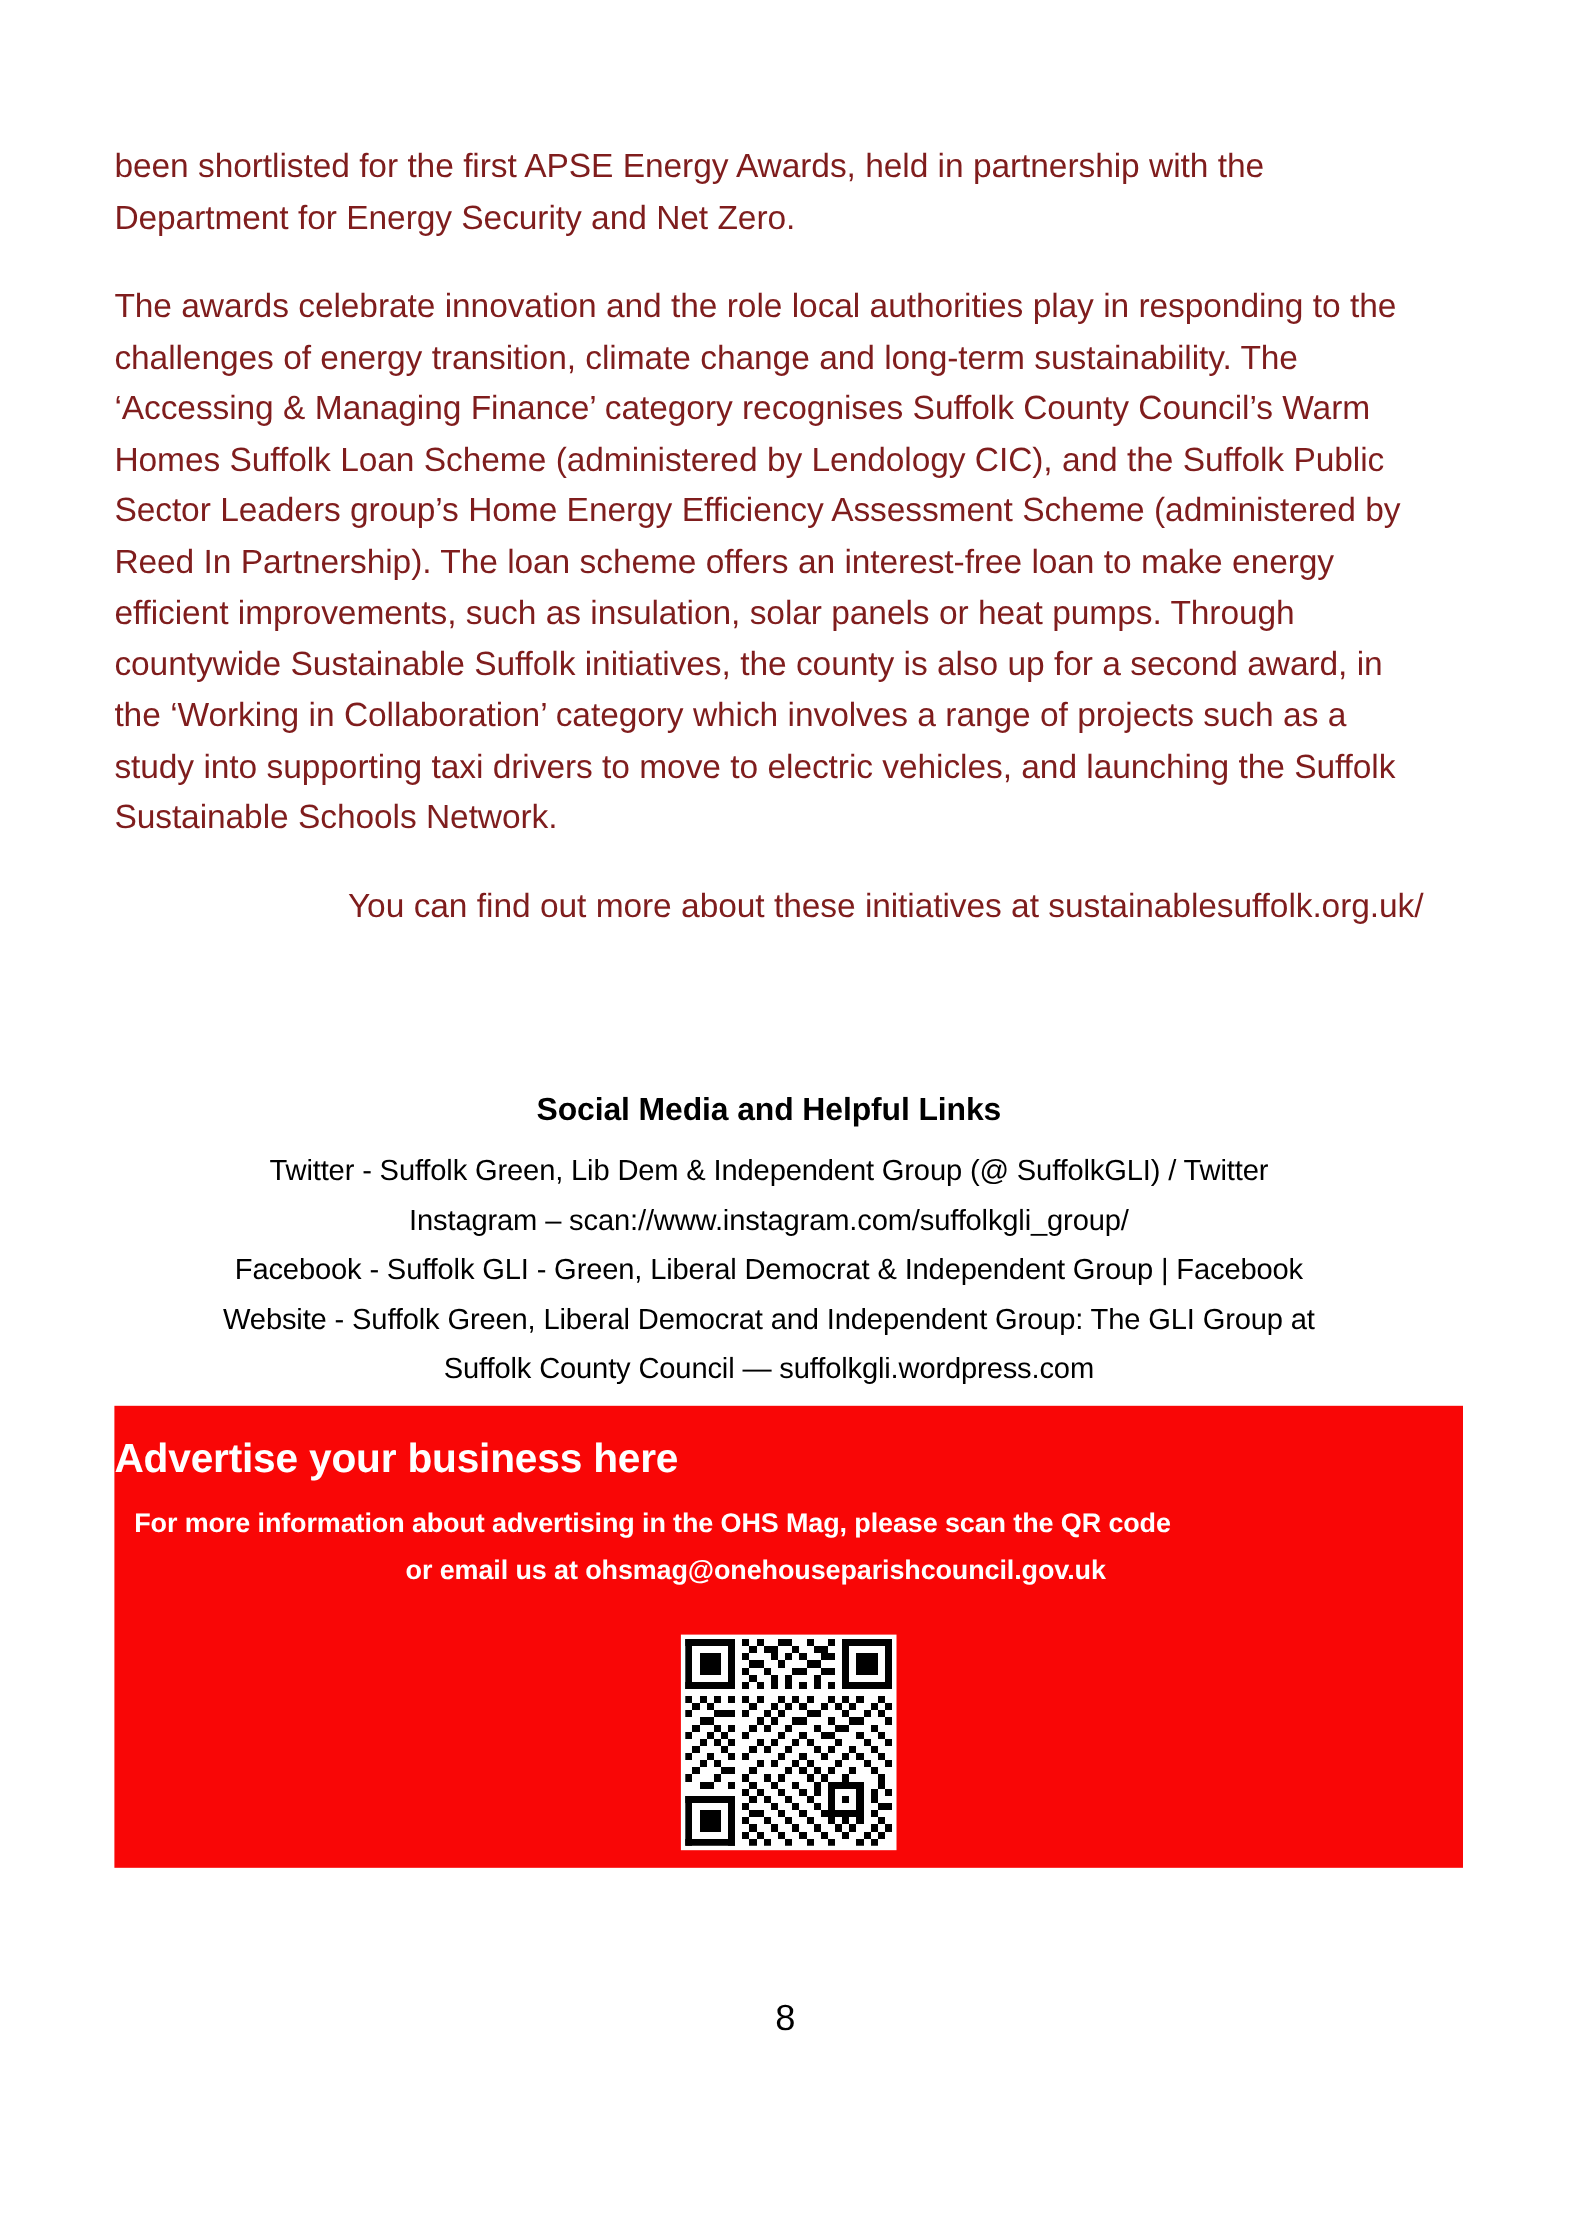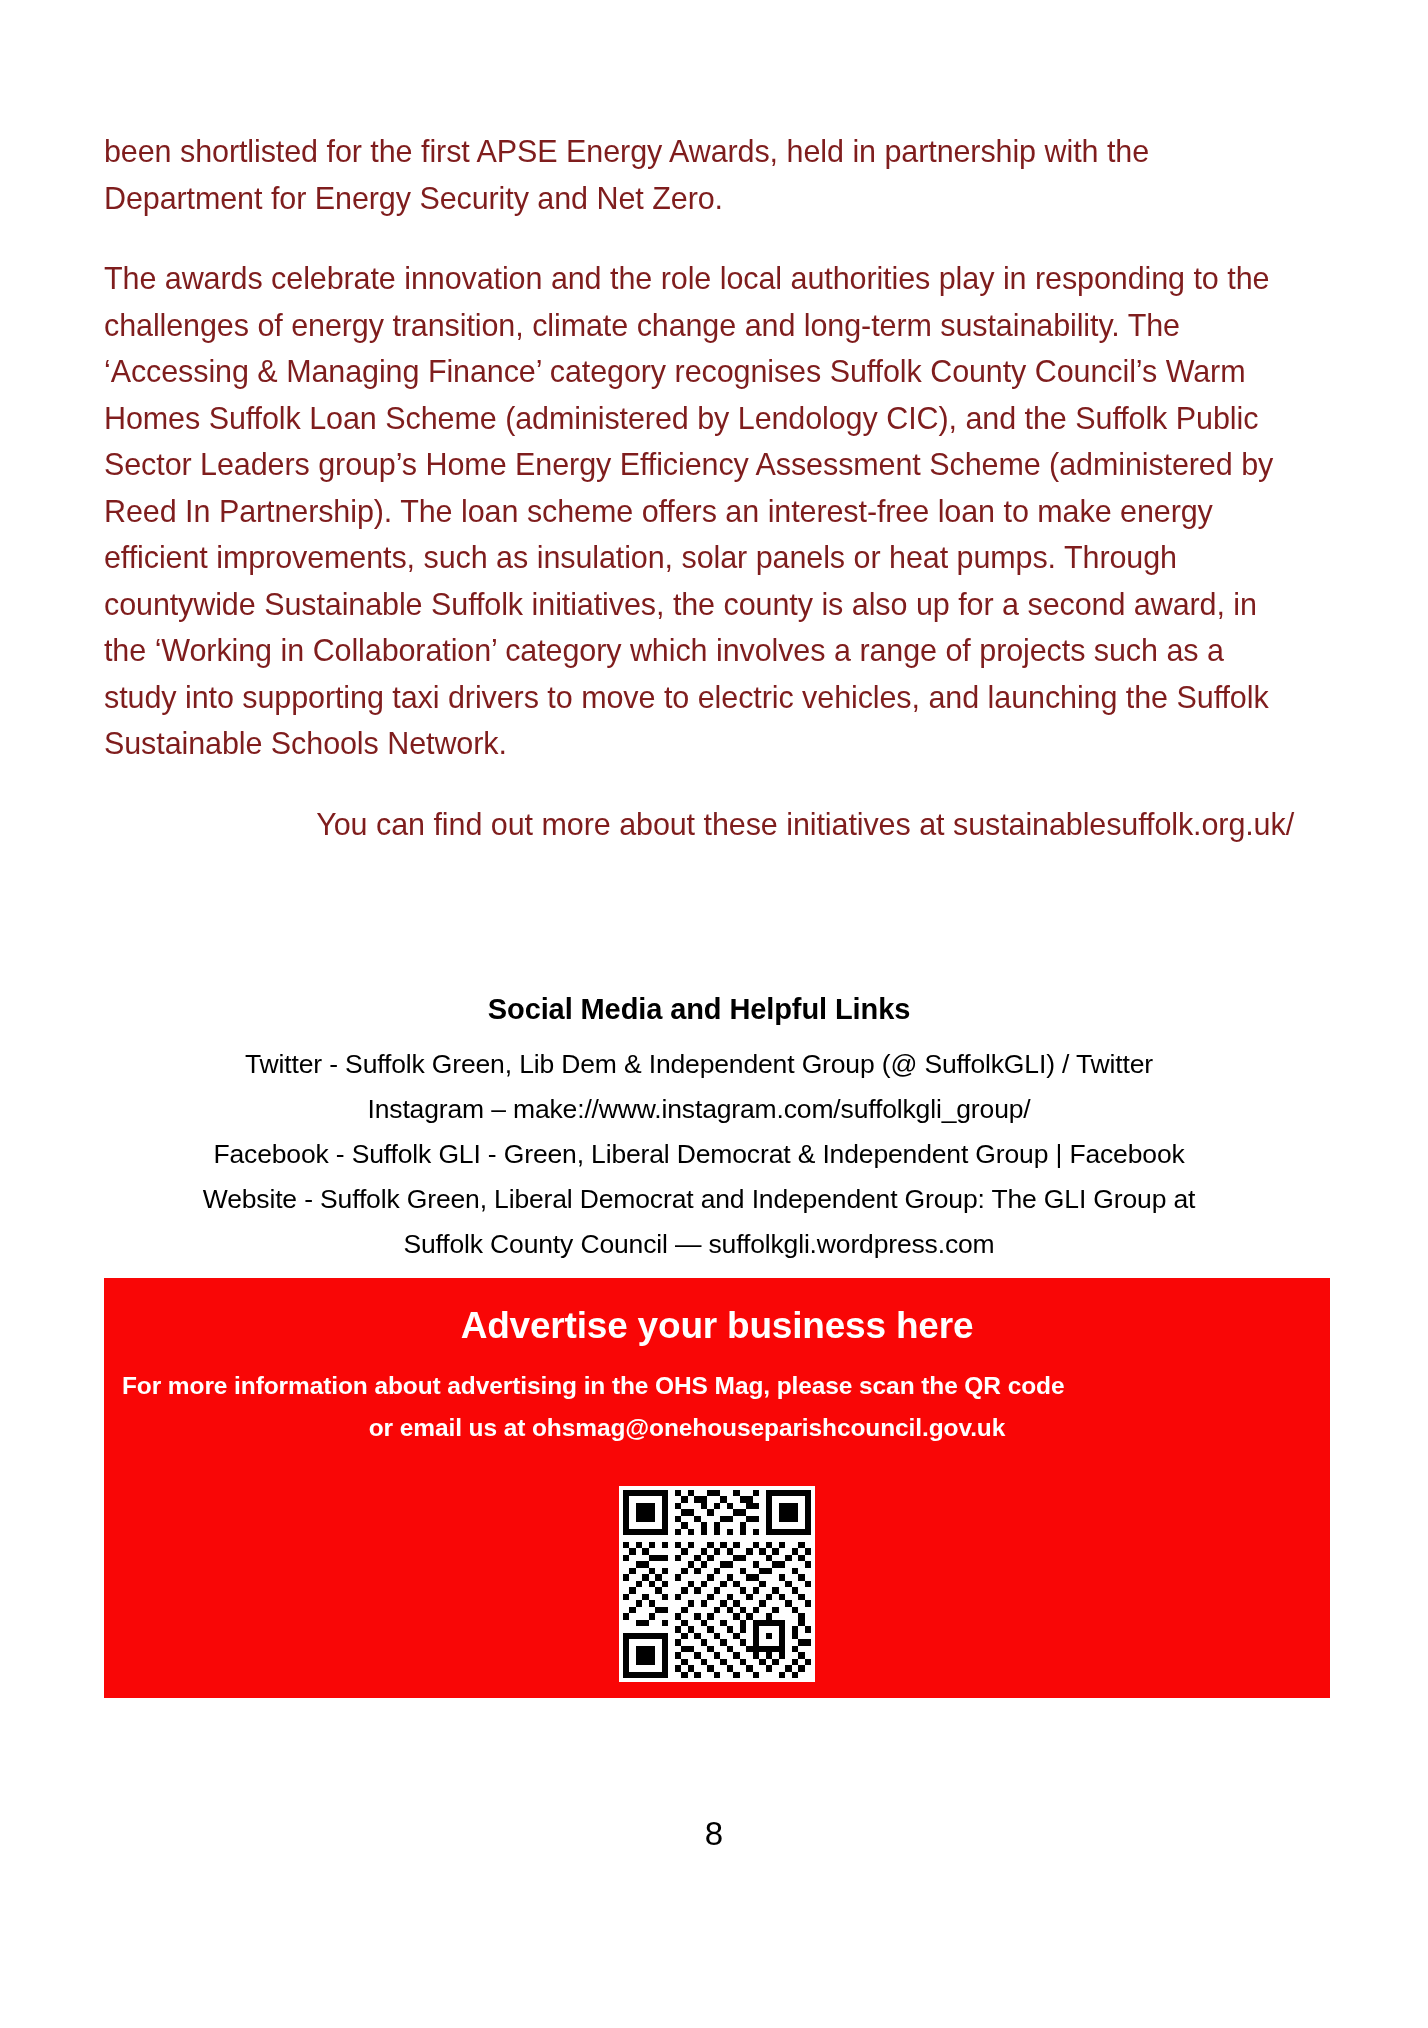--- a/index.html
+++ b/index.html
@@ -62,21 +62,21 @@
   .advert {
     position: absolute;
     left: 104px;
     top: 1278px;
     width: 1226px;
     height: 420px;
     background: #f90606;
     box-sizing: border-box;
   }
   .advert-heading {
-    text-align: center;
+    text-align: left;
     color: #ffffff;
     font-size: 37px;
     font-weight: bold;
     letter-spacing: -0.2px;
     padding-top: 27px;
   }
   .advert-sub {
     color: #ffffff;
     font-size: 24.5px;
     font-weight: bold;
@@ -115,21 +115,21 @@
 
   <div class="content">
     <p class="body-par">been shortlisted for the first APSE Energy Awards, held in partnership with the Department for Energy Security and Net Zero.</p>
     <p class="body-par">The awards celebrate innovation and the role local authorities play in responding to the challenges of energy transition, climate change and long-term sustainability. The ‘Accessing &amp; Managing Finance’ category recognises Suffolk County Council’s Warm Homes Suffolk Loan Scheme (administered by Lendology CIC), and the Suffolk Public Sector Leaders group’s Home Energy Efficiency Assessment Scheme (administered by Reed In Partnership). The loan scheme offers an interest-free loan to make energy efficient improvements, such as insulation, solar panels or heat pumps. Through countywide Sustainable Suffolk initiatives, the county is also up for a second award, in the ‘Working in Collaboration’ category which involves a range of projects such as a study into supporting taxi drivers to move to electric vehicles, and launching the Suffolk Sustainable Schools Network.</p>
     <p class="body-par">You can find out more about these initiatives at sustainablesuffolk.org.uk/</p>
   </div>
 
   <div class="social-block">
     <div class="social-title">Social Media and Helpful Links</div>
     <div class="social-line">Twitter - Suffolk Green, Lib Dem &amp; Independent Group (@ SuffolkGLI) / Twitter</div>
-    <div class="social-line">Instagram – make://www.instagram.com/suffolkgli_group/</div>
+    <div class="social-line">Instagram – scan://www.instagram.com/suffolkgli_group/</div>
     <div class="social-line">Facebook - Suffolk GLI - Green, Liberal Democrat &amp; Independent Group | Facebook</div>
     <div class="social-line">Website - Suffolk Green, Liberal Democrat and Independent Group: The GLI Group at</div>
     <div class="social-line">Suffolk County Council — suffolkgli.wordpress.com</div>
   </div>
 
   <div class="advert">
     <div class="advert-heading">Advertise your  business here</div>
     <div class="advert-sub">
       <span style="display: block;">For more information about advertising in the OHS Mag, please scan the QR code</span>
       <span style="display: block; text-align: center;">or email us at ohsmag@onehouseparishcouncil.gov.uk</span>

